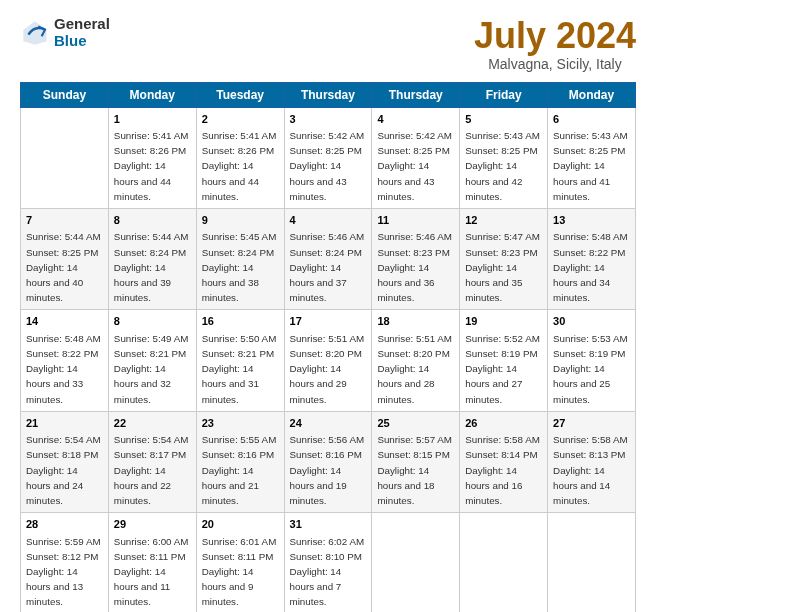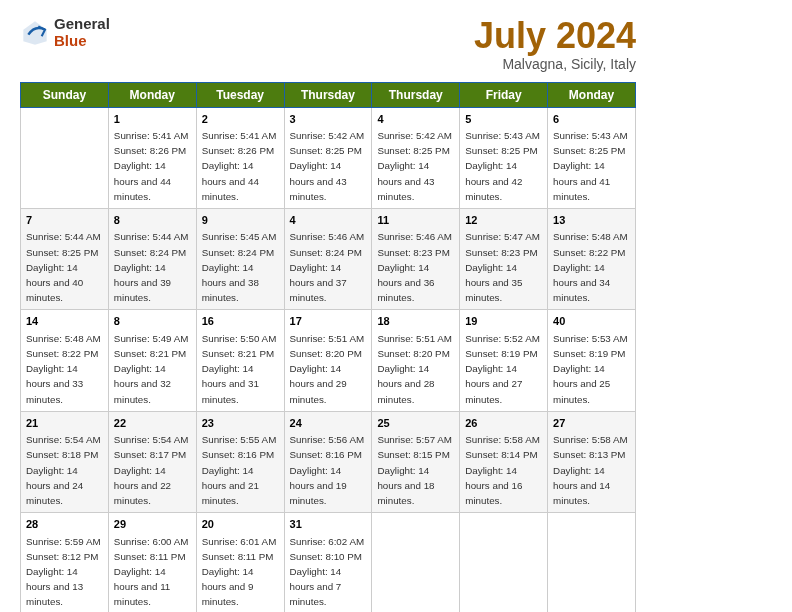--- a/index.html
+++ b/index.html
@@ -32,48 +32,49 @@
       line-height: 1.1;
     }
     .logo-general {
       font-size: 15px;
       font-weight: bold;
       color: #333;
     }
     .logo-blue {
       font-size: 15px;
       font-weight: bold;
-      color: #c2410c;
+      color: #0369a1;
     }
     .logo-icon {
       width: 30px;
       height: 30px;
     }
     .title-block {
       text-align: right;
     }
     .main-title {
       font-size: 36px;
       font-weight: bold;
       color: #a16207;
       line-height: 1.1;
       text-align: right;
     }
     .subtitle {
       font-size: 14px;
       color: #555;
+      text-align: center;
     }
     .calendar {
       width: 100%;
       border-collapse: collapse;
       border: 1px solid #ccc;
       font-size: 10.5px;
     }
     .calendar thead tr th {
-      background-color: #4d7c0f;
+      background-color: #0369a1;
       color: #fff;
       font-weight: bold;
       text-align: center;
       padding: 5px 4px;
       font-size: 12px;
       border: 1px solid #1a5fa8;
     }
     .calendar tbody tr td {
       border: 1px solid #ccc;
       vertical-align: top;
@@ -212,21 +213,21 @@
         </td>
           <td>
           <span class="day-number">18</span>
           <span class="day-detail">Sunrise: 5:51 AM<br>Sunset: 8:20 PM<br>Daylight: 14 hours and 28 minutes.</span>
         </td>
           <td>
           <span class="day-number">19</span>
           <span class="day-detail">Sunrise: 5:52 AM<br>Sunset: 8:19 PM<br>Daylight: 14 hours and 27 minutes.</span>
         </td>
           <td>
-          <span class="day-number">40</span>
+          <span class="day-number">30</span>
           <span class="day-detail">Sunrise: 5:53 AM<br>Sunset: 8:19 PM<br>Daylight: 14 hours and 25 minutes.</span>
         </td>
         </tr>
         <tr>
           <td>
           <span class="day-number">21</span>
           <span class="day-detail">Sunrise: 5:54 AM<br>Sunset: 8:18 PM<br>Daylight: 14 hours and 24 minutes.</span>
         </td>
           <td>
           <span class="day-number">22</span>

